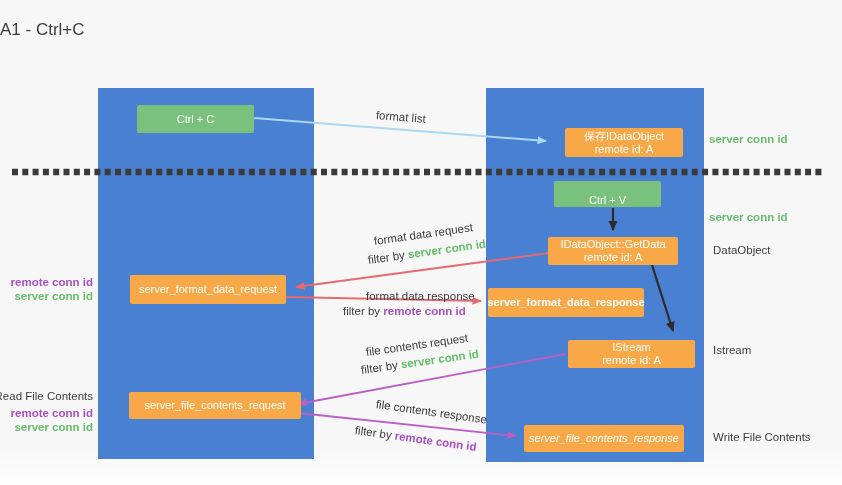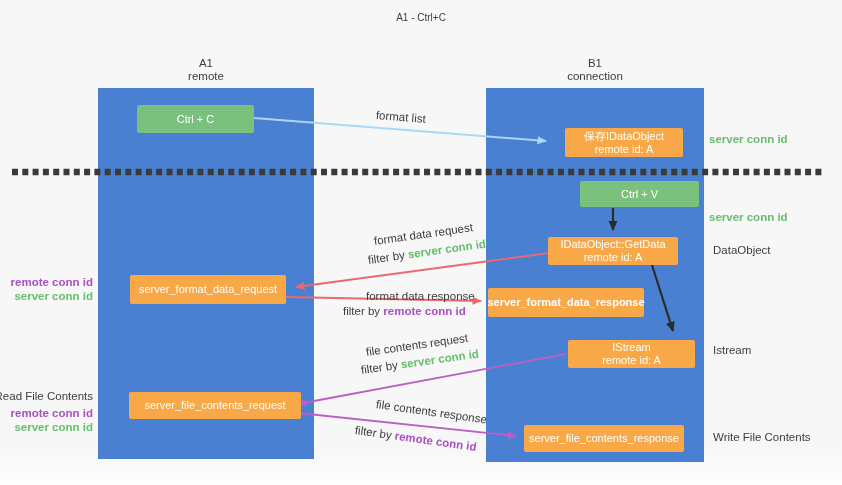--- a/index.html
+++ b/index.html
@@ -7,23 +7,23 @@
     font-family:"Liberation Sans", sans-serif;
     background:#f7f7f8;
   }
   #canvas{
     position:relative;
     width:842px;height:485px;
     overflow:hidden;
     background:linear-gradient(180deg,#f7f7f8 0%,#f7f7f8 92%,#fdfdfe 100%);
   }
   .title{
-    position:absolute;left:0;right:0;top:8px;
-    text-align:center;color:var(--text-dark);
-    font-size:10px;line-height:19px;
+    position:absolute;left:0;right:0;top:20px;
+    text-align:left;color:var(--text-dark);
+    font-size:17px;line-height:19px;
   }
   .col{position:absolute;background:var(--column-blue);}
   .col-header{
     position:absolute;text-align:center;
     color:var(--text-dark);font-size:11.5px;line-height:13px;top:57px;
   }
   .node{
     position:absolute;display:flex;flex-direction:column;
     align-items:center;justify-content:center;text-align:center;
     color:#ffffff;font-size:11px;line-height:13px;border-radius:2px;
@@ -56,28 +56,20 @@
 </style>
 </head>
 <body>
 
 <div id="canvas">
 
   <div class="title">
     <div>A1 - Ctrl+C</div>
   </div>
 
-  <div class="col-header" style="left:98px;width:216px;">
-    <div>A1</div>
-    <div>remote</div>
-  </div>
-  <div class="col-header" style="left:486px;width:218px;">
-    <div>B1</div>
-    <div>connection</div>
-  </div>
 
   <div class="col" style="left:98px;top:88px;width:216px;height:371px;"></div>
   <div class="col" style="left:486px;top:88px;width:218px;height:374px;"></div>
 
   <svg id="arrows" width="842" height="485">
     <defs>
       <marker id="mh-blue" markerWidth="10" markerHeight="9" refX="8.5" refY="4" orient="auto" markerUnits="userSpaceOnUse">
         <path d="M0,0 L9.5,4 L0,8 z" class="fill-blue"></path>
       </marker>
       <marker id="mh-red" markerWidth="10" markerHeight="9" refX="8.5" refY="4" orient="auto" markerUnits="userSpaceOnUse">
@@ -104,21 +96,21 @@
 
   <div class="node green" style="left:137px;top:105px;width:117px;height:28px;">
     <span>Ctrl + C</span>
   </div>
 
   <div class="node orange" style="left:555px;top:128px;width:118px;height:29px;margin-left:10px;">
     <span>保存IDataObject</span>
     <span>remote id: A</span>
   </div>
 
-  <div class="node green" style="left:580px;top:181px;width:119px;height:26px;">
+  <div class="node green" style="left:554px;top:181px;width:107px;height:26px;justify-content:flex-end;">
     <span>Ctrl + V</span>
   </div>
 
   <div class="node orange" style="left:548px;top:237px;width:130px;height:28px;">
     <span>IDataObject::GetData</span>
     <span>remote id: A</span>
   </div>
 
   <div class="node orange" style="left:130px;top:275px;width:156px;height:29px;">
     <span>server_format_data_request</span>
@@ -130,21 +122,21 @@
 
   <div class="node orange" style="left:568px;top:340px;width:127px;height:28px;">
     <span>IStream</span>
     <span>remote id: A</span>
   </div>
 
   <div class="node orange" style="left:129px;top:392px;width:172px;height:27px;">
     <span>server_file_contents_request</span>
   </div>
 
-  <div class="node orange" style="left:524px;top:425px;width:160px;height:27px;">
+  <div class="node orange" style="left:524px;top:425px;width:160px;height:27px;font-style:italic;">
     <span>server_file_contents_response</span>
   </div>
 
   <div class="lbl tilt-slight" style="left:376px;top:109px;">format list</div>
 
   <div class="lbl tilt-up" style="left:374px;top:235px;">format data request</div>
   <div class="lbl tilt-up" style="left:368px;top:254px;">
     <span>filter by</span>
     <span class="green-t">server conn id</span>
   </div>

